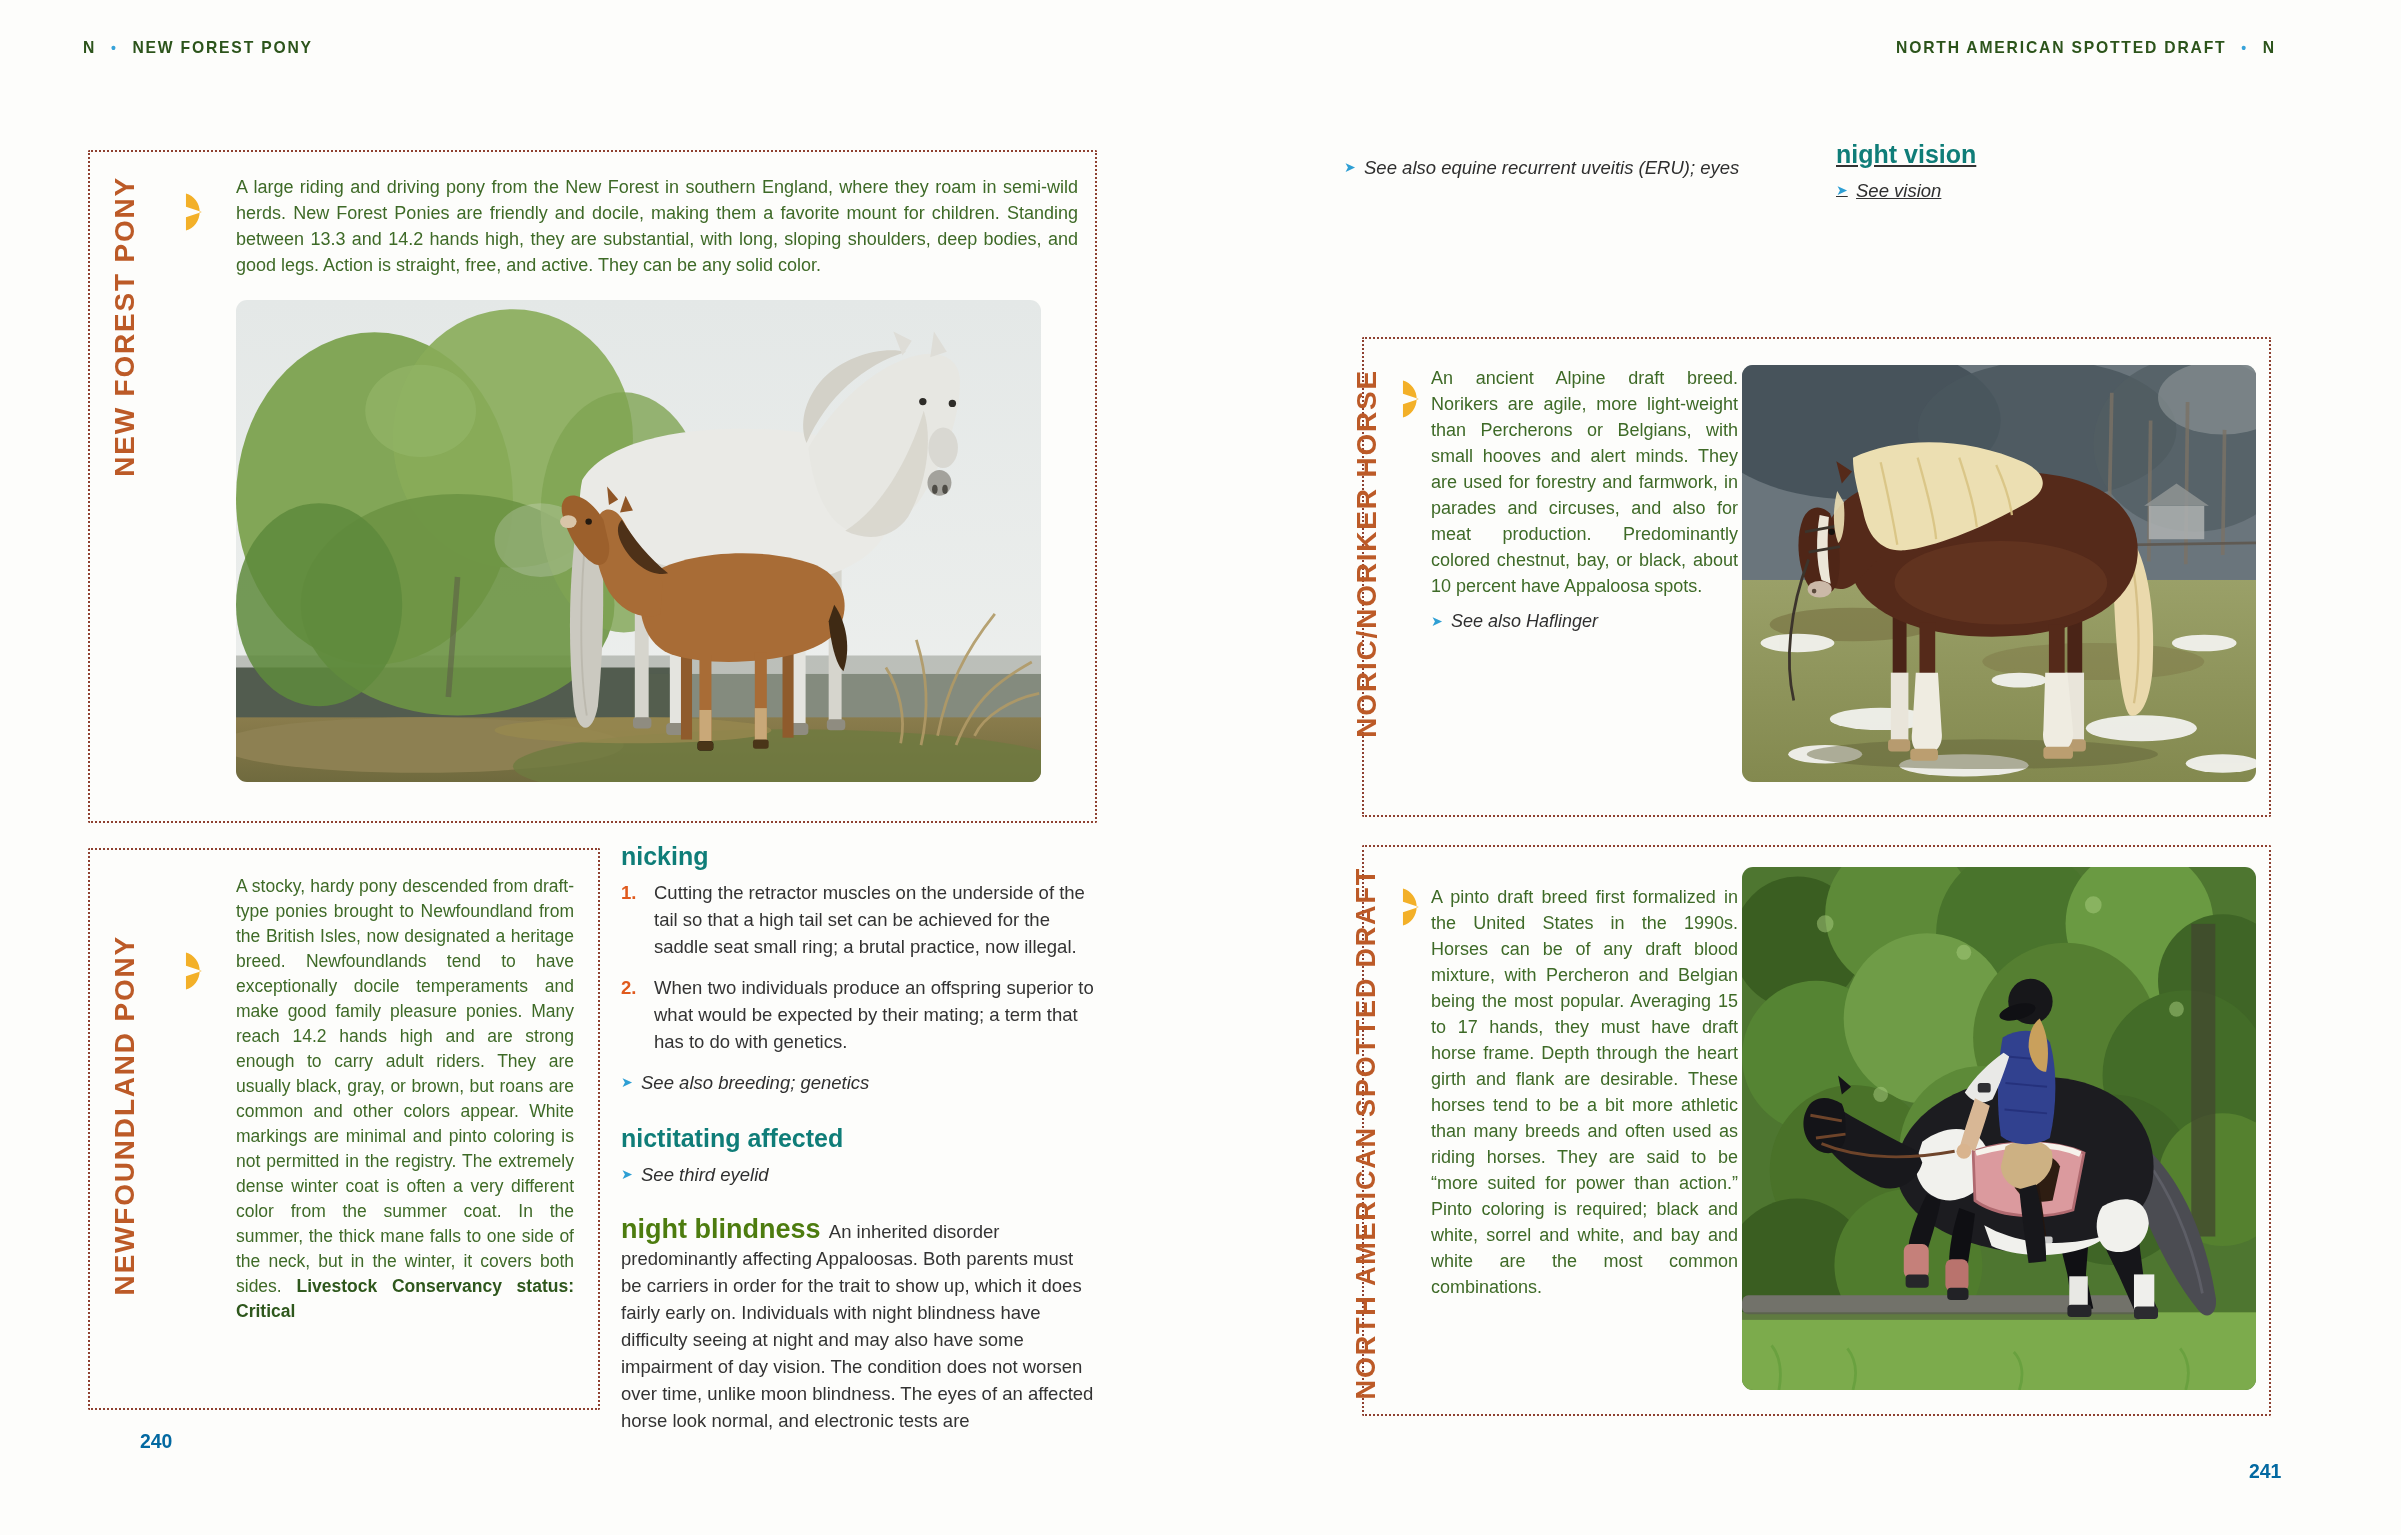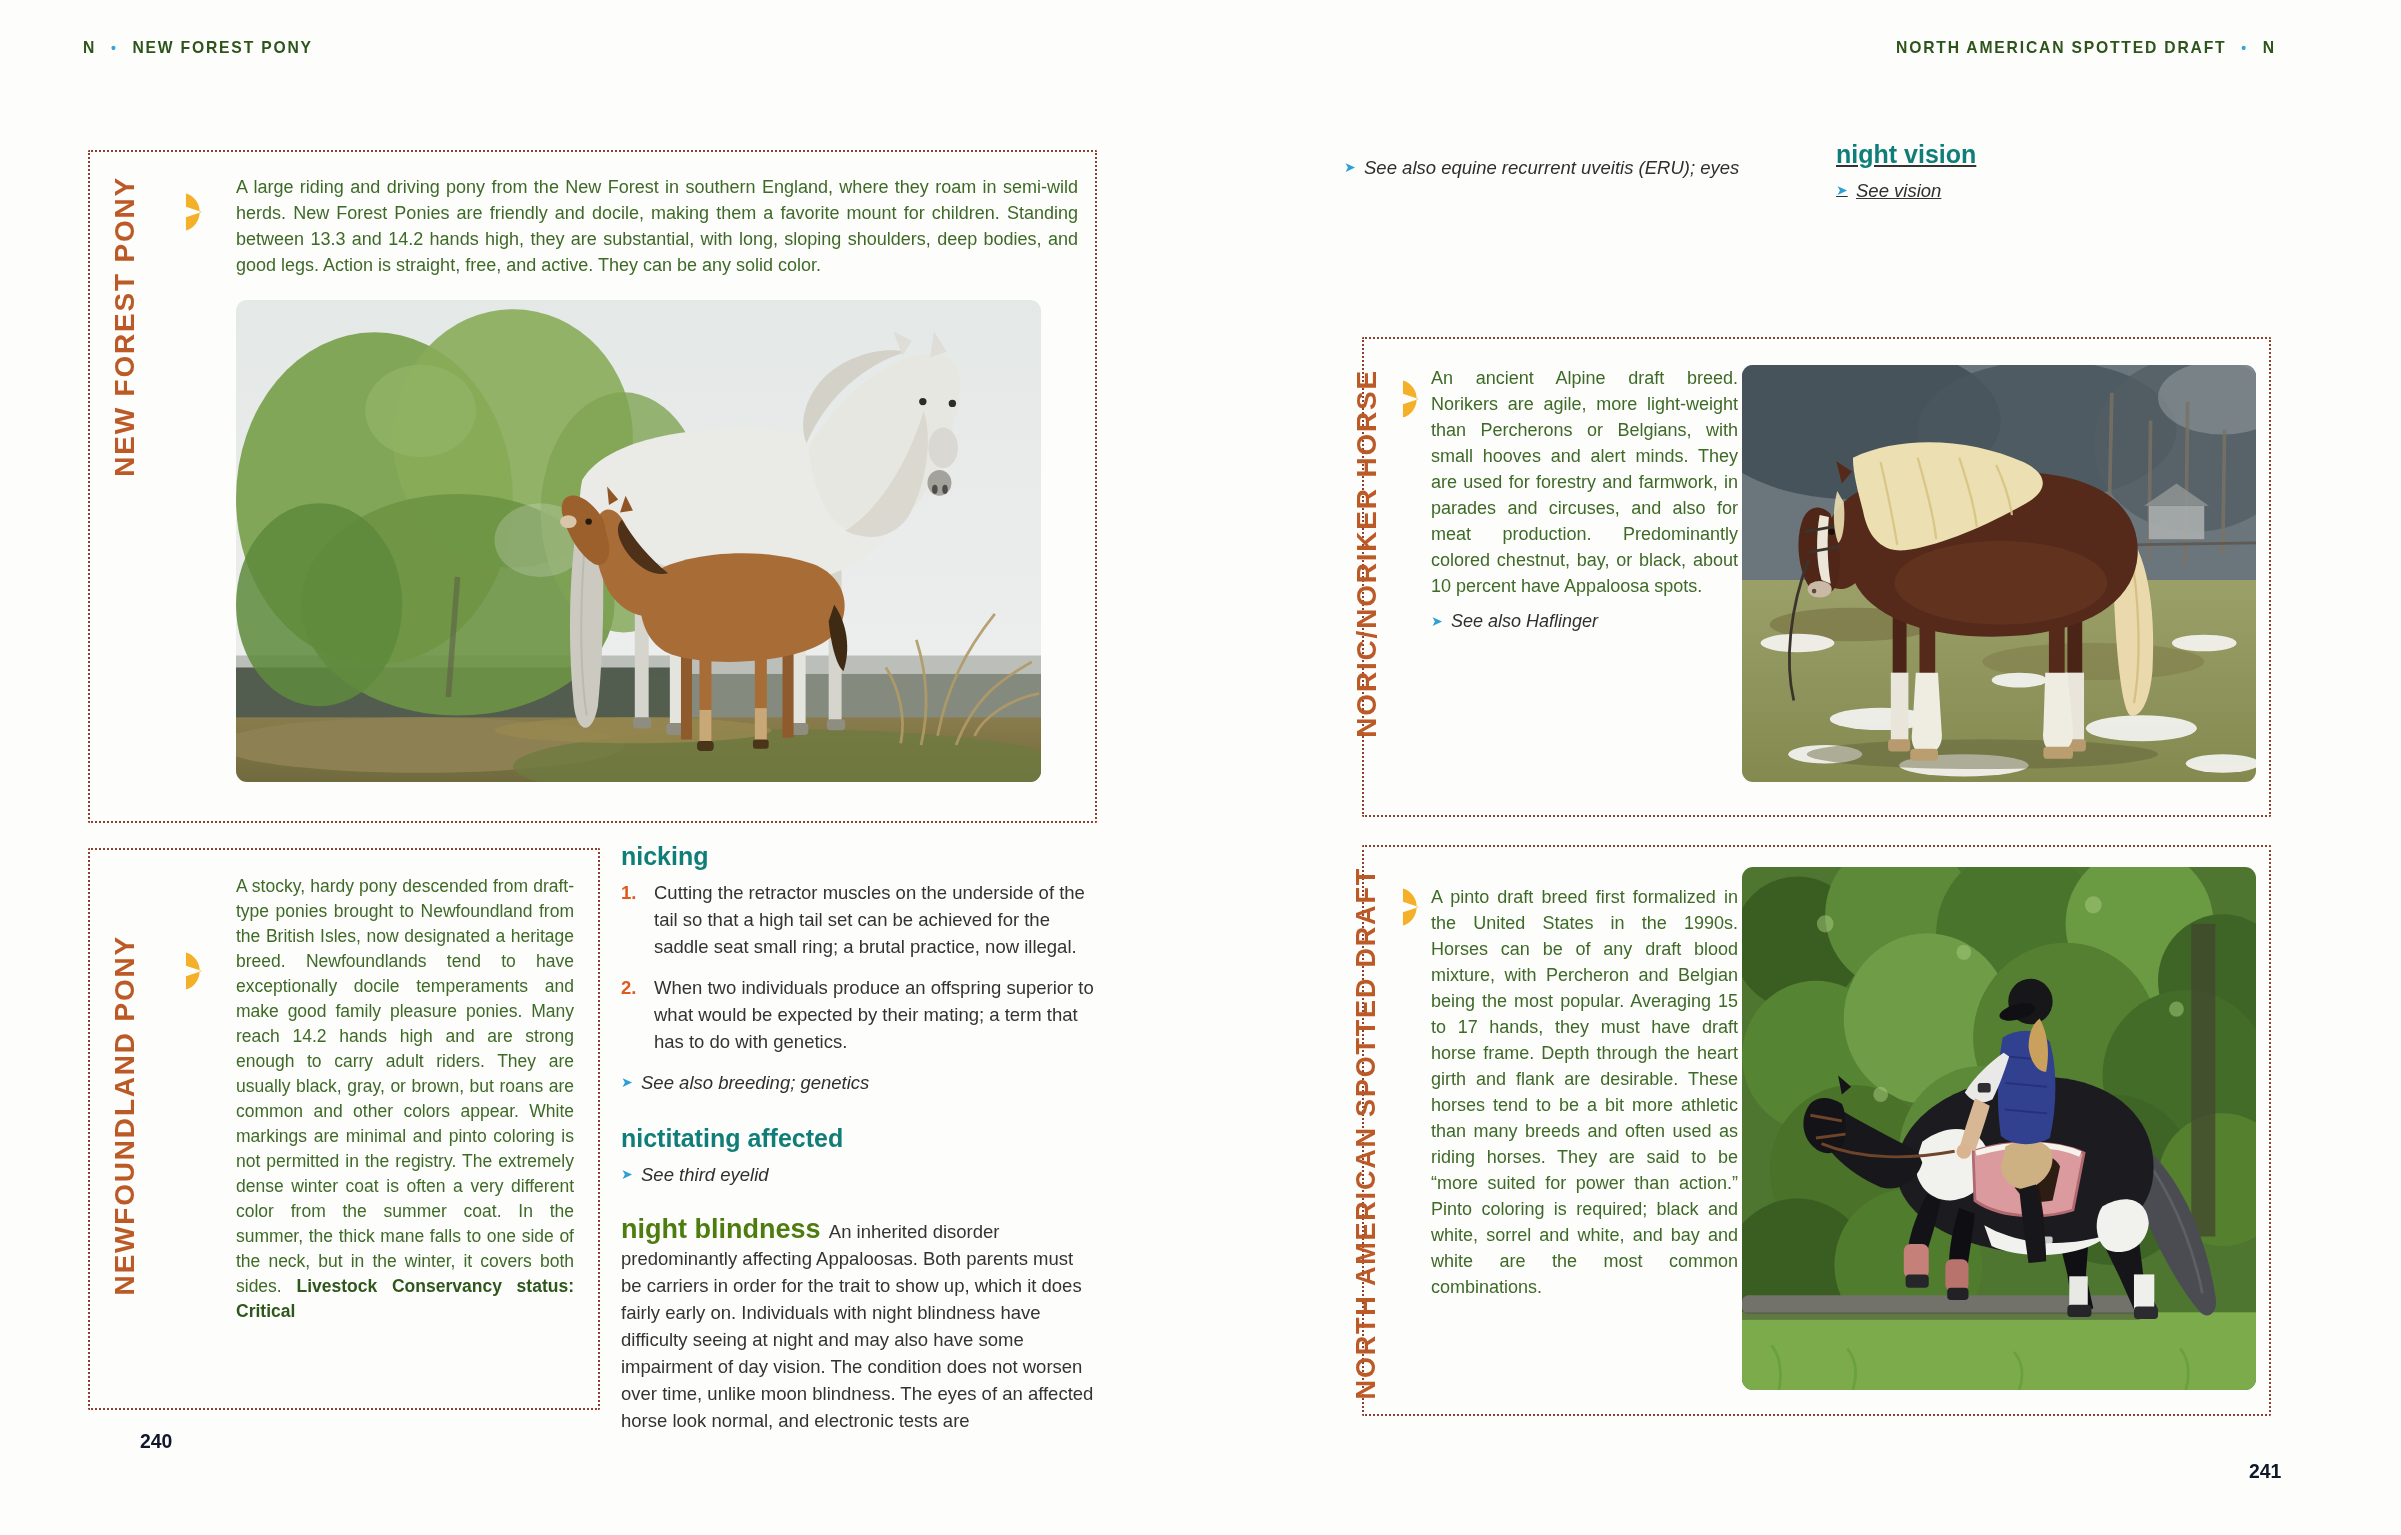--- a/index.html
+++ b/index.html
@@ -25,21 +25,21 @@
   .runin-h{font-weight:bold;color:#4d7c0f;font-size:27px;margin-right:8.3px;}
   .num-item{display:flex;gap:11px;margin:0 0 14px 0;}
   .num{color:#e05a1d;font-weight:bold;flex:0 0 22px;}
   .seealso{display:flex;gap:8.3px;font-style:italic;color:#2f2f2f;margin:13px 0 28px 0;}
   .seealso .arrow{color:#2e9fd4;font-style:normal;font-size:14px;line-height:27px;}
   .seealso.tight{margin:5.5px 0 0 0;}
   p.flow{margin:0 0 13px 0;}
   
   .photo{position:absolute;border-radius:11px;overflow:hidden;}
   .photo svg{display:block;width:100%;height:100%;}
-  .pagenum{position:absolute;font-weight:bold;font-size:19.4px;color:#0f172a;}
+  .pagenum{position:absolute;font-weight:bold;font-size:19.4px;color:#0369a1;}
 </style>
 </head>
 <body>
 
 <div id="spread">
 
   <div class="runhead" style="left:83px;">
     <span>N</span>
     <span class="bullet">•</span>
     <span>NEW FOREST PONY</span>

